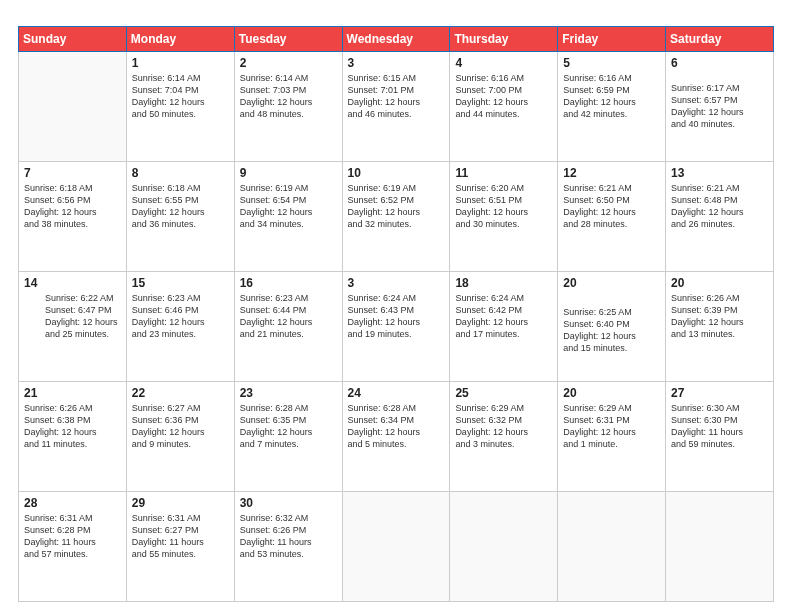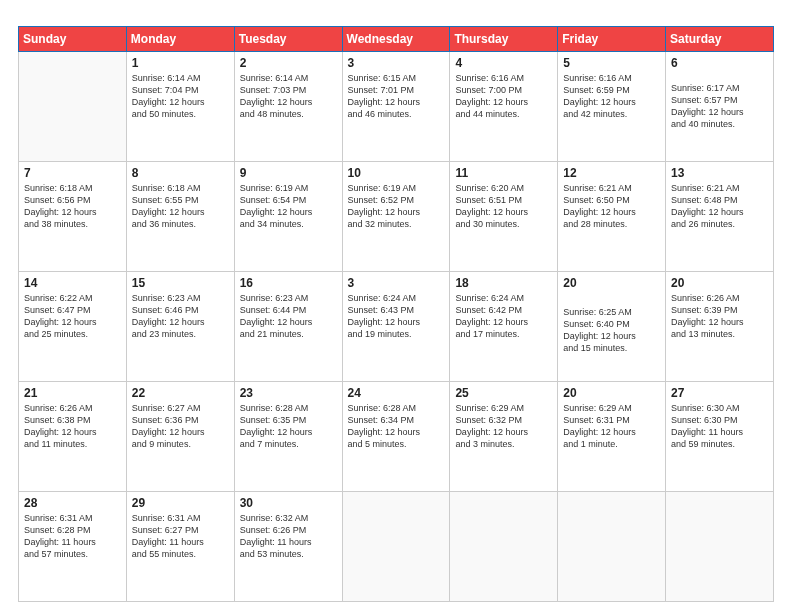--- a/index.html
+++ b/index.html
@@ -208,21 +208,21 @@
             <span class="day-num">13</span>
             <div class="day-info" style="white-space: pre-line;">Sunrise: 6:21 AM
 Sunset: 6:48 PM
 Daylight: 12 hours
 and 26 minutes.</div>
           </td>
         </tr>
         <tr>
           <td>
             <span class="day-num">14</span>
-            <div class="day-info" style="white-space: pre-line;">Sunrise: 6:22 AM
+            <div class="day-info" style="white-space: pre-line; margin-left: 21px;">Sunrise: 6:22 AM
 Sunset: 6:47 PM
 Daylight: 12 hours
 and 25 minutes.</div>
           </td>
           <td>
             <span class="day-num">15</span>
             <div class="day-info" style="white-space: pre-line;">Sunrise: 6:23 AM
 Sunset: 6:46 PM
 Daylight: 12 hours
 and 23 minutes.</div>

